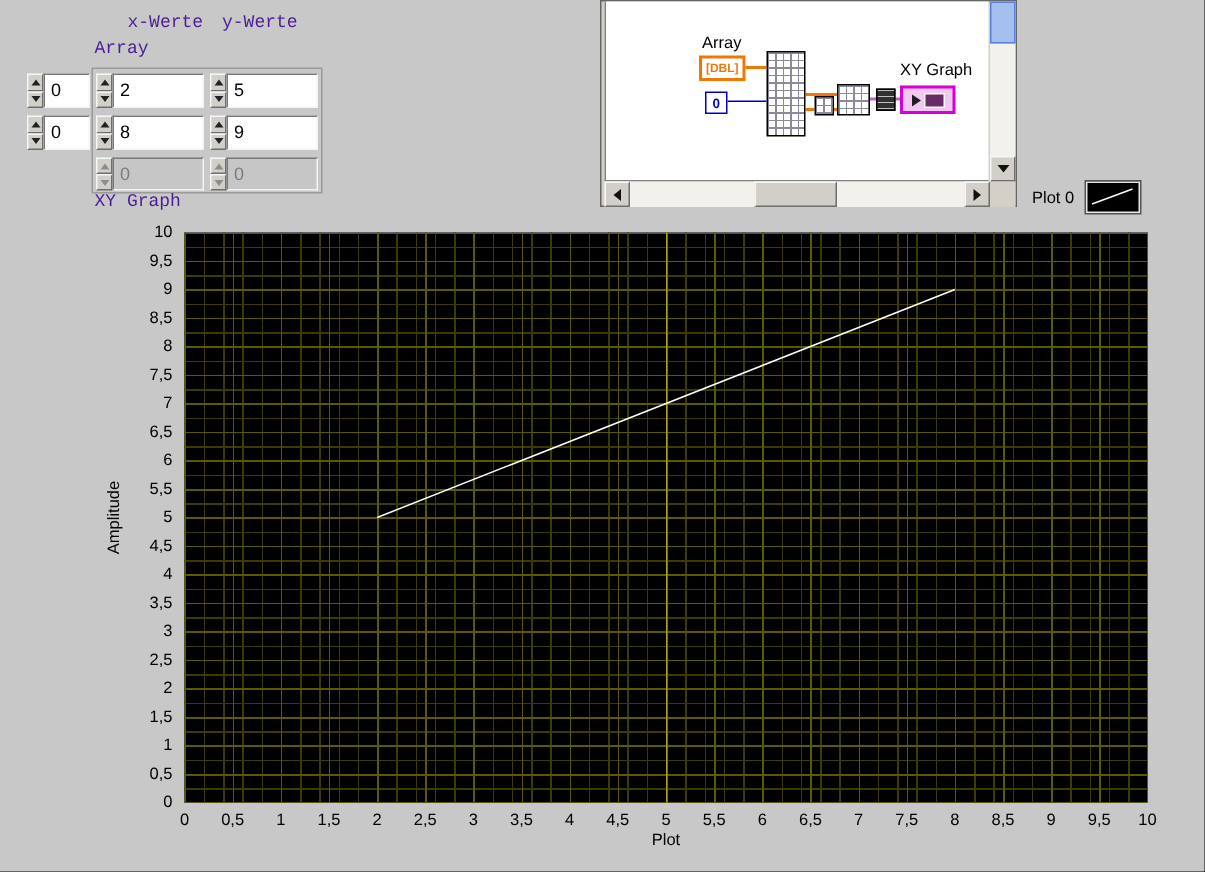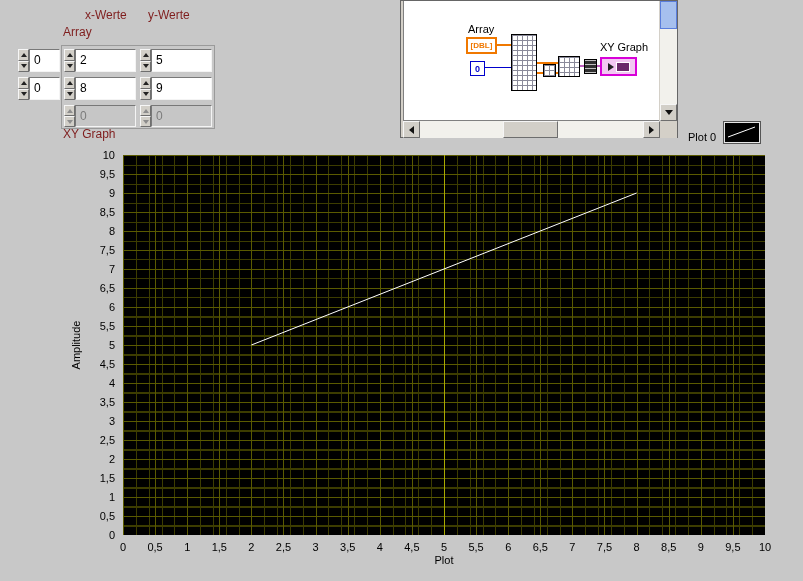--- a/index.html
+++ b/index.html
@@ -9,21 +9,21 @@
     width:803px; height:581px;
     background:#c8c8c8;
     font-family:"Liberation Sans", sans-serif;
     font-size:11px;
     color:#000;
     overflow:hidden;
   }
   .abs { position:absolute; }
 
   
-  .fp-label { position:absolute; font-size:12px; color:#7f1d1d; white-space:nowrap; }
+  .fp-label { position:absolute; font-size:12px; color:#4c1d95; white-space:nowrap;font-family:Liberation Mono, monospace; }
 
   
   .num-ctl { position:absolute; display:flex; height:23px; }
   .spin { width:11px; display:flex; flex-direction:column; }
   .spin-btn {
     flex:1; background:#d2cfc8;
     border:1px solid; border-color:#f6f6f6 #6e6e6e #6e6e6e #f6f6f6;
     display:flex; align-items:center; justify-content:center;
   }
   .tri-up { width:0; height:0; border:3px solid transparent; border-top:none; border-bottom:4px solid #222; }
@@ -48,21 +48,21 @@
       repeating-linear-gradient(to right,  #3c3c00 0 1px, transparent 1px 12.84px),
       repeating-linear-gradient(to bottom, #3c3c00 0 1px, transparent 1px 9.5px);
   }
   .center-gridline { position:absolute; left:321px; top:0; width:1px; height:380px; background:#a8a800; }
   .plot-svg { position:absolute; left:0; top:0; width:642px; height:380px; }
   .ytick { position:absolute; right:4px; width:36px; text-align:right; font-size:11px; color:#000; }
   .xtick { position:absolute; top:3px; transform:translateX(-50%); font-size:11px; color:#000; white-space:nowrap; }
   .axis-name { position:absolute; font-size:11px; color:#000; }
 
   
-  .legend { position:absolute; left:688px; top:120px; height:23px; display:flex; align-items:flex-end; }
+  .legend { position:absolute; left:688px; top:120px; height:23px; display:flex; align-items:center; }
   .legend-text { font-size:11px; margin-right:8px; }
   .legend-icon { width:36px; height:21px; background:#000; border:1px solid #e6e6e6; outline:1px solid #555; }
 
   
   .bd-window {
     position:absolute; left:400px; top:0; width:278px; height:138px;
     background:#d4d0c8; border:1px solid #666;
   }
   .bd-canvas {
     position:absolute; left:2px; top:0; width:256px; height:120px;

